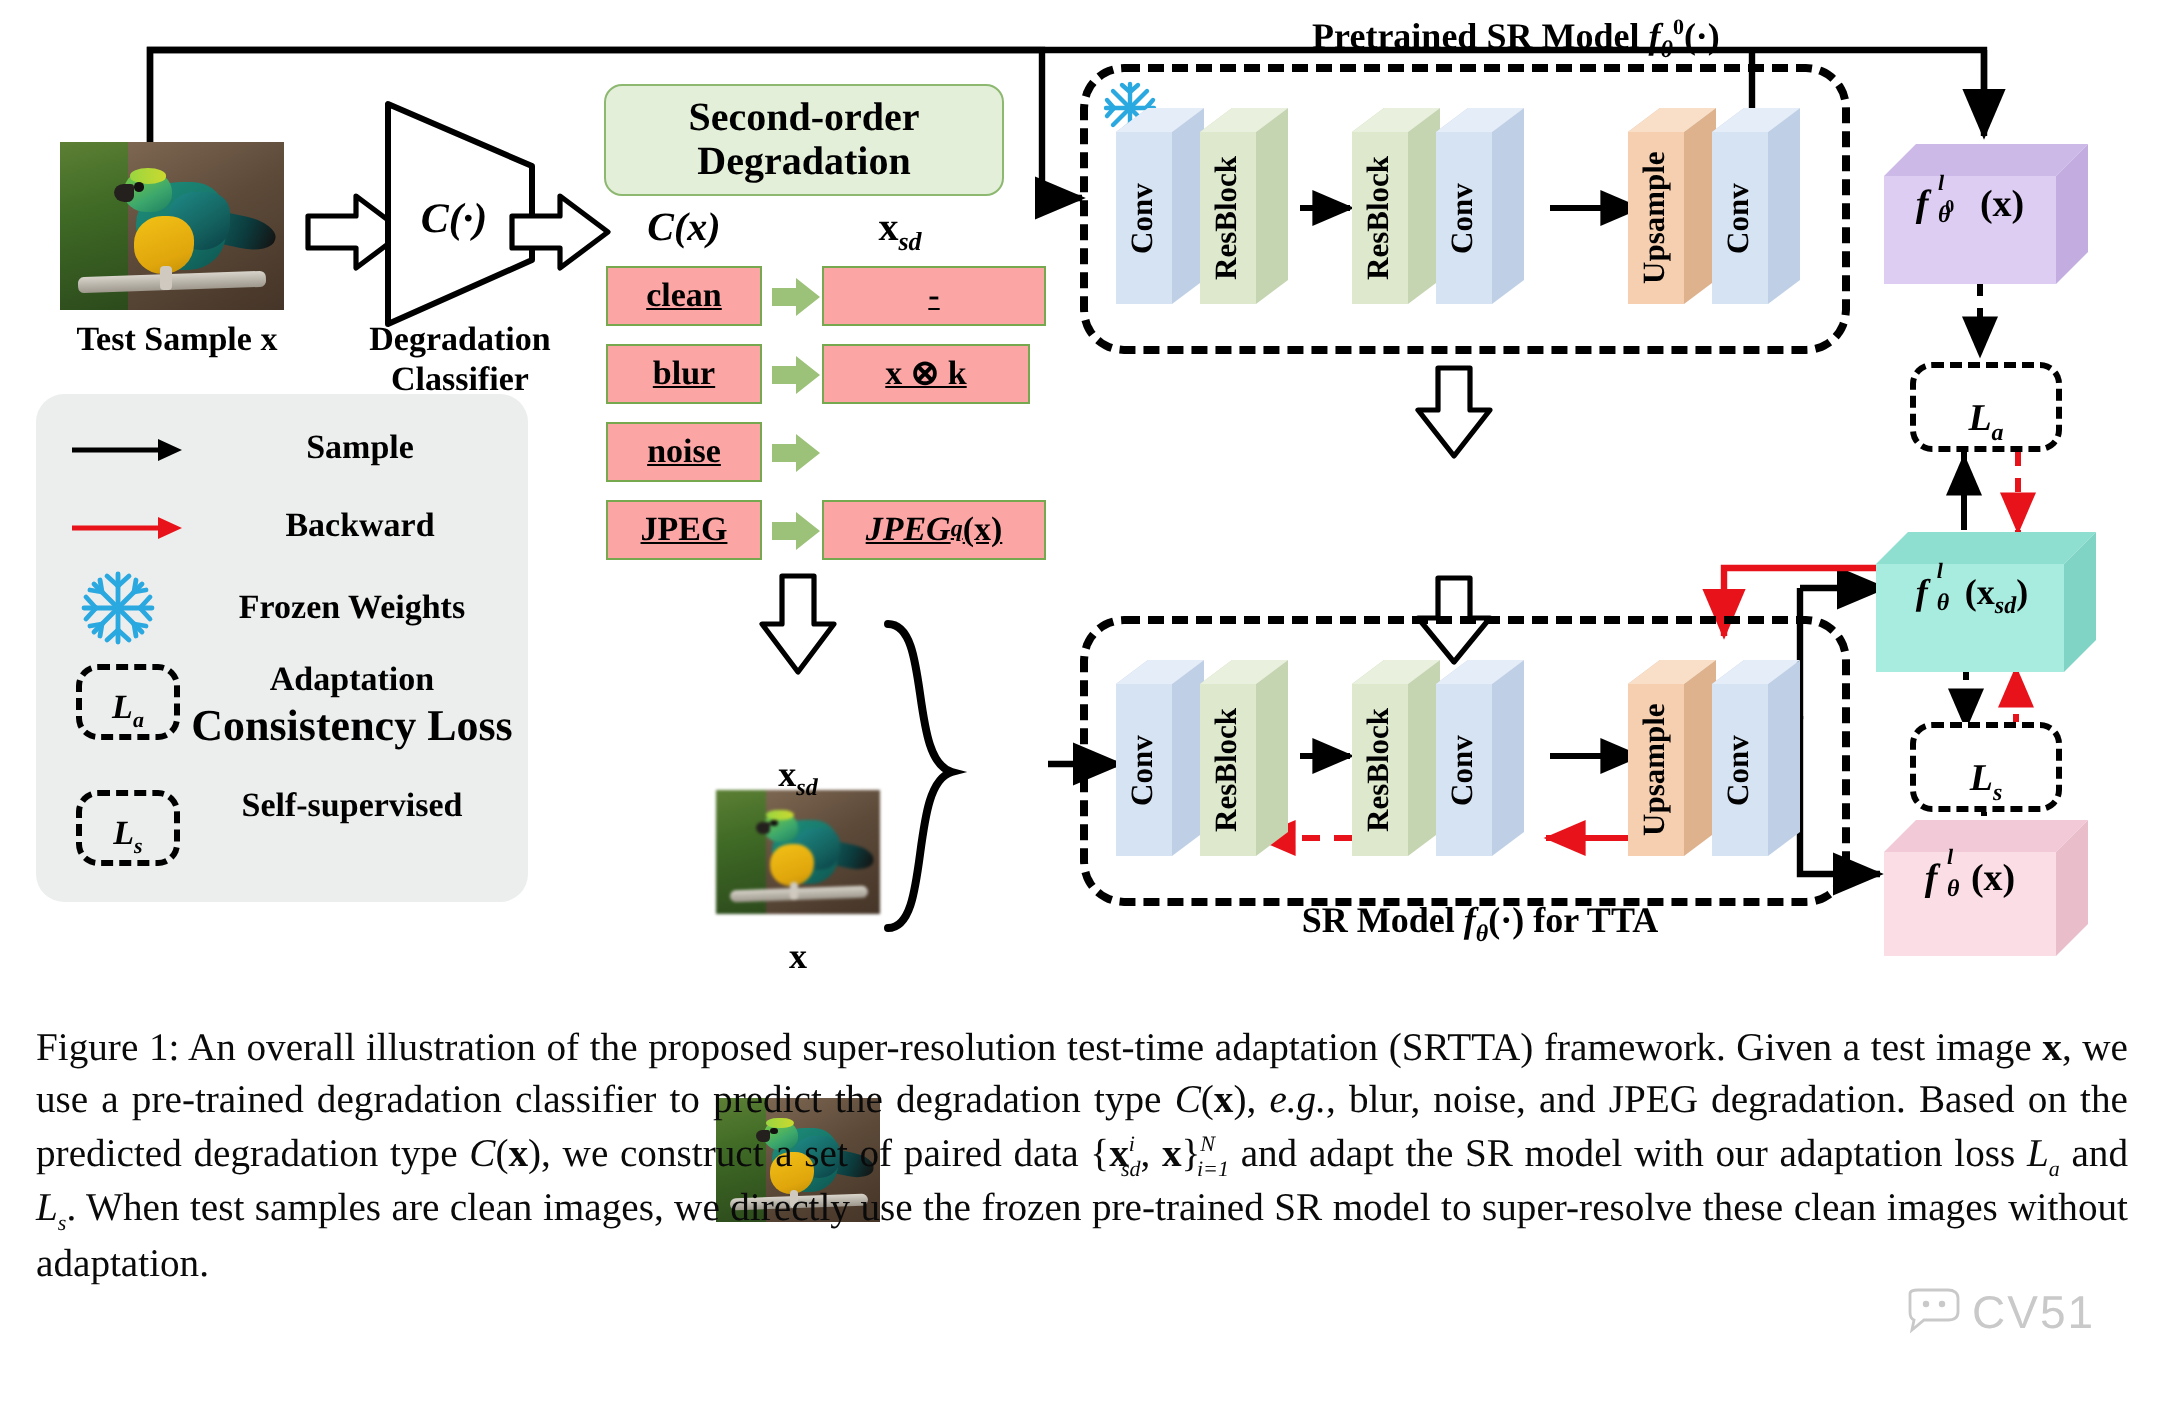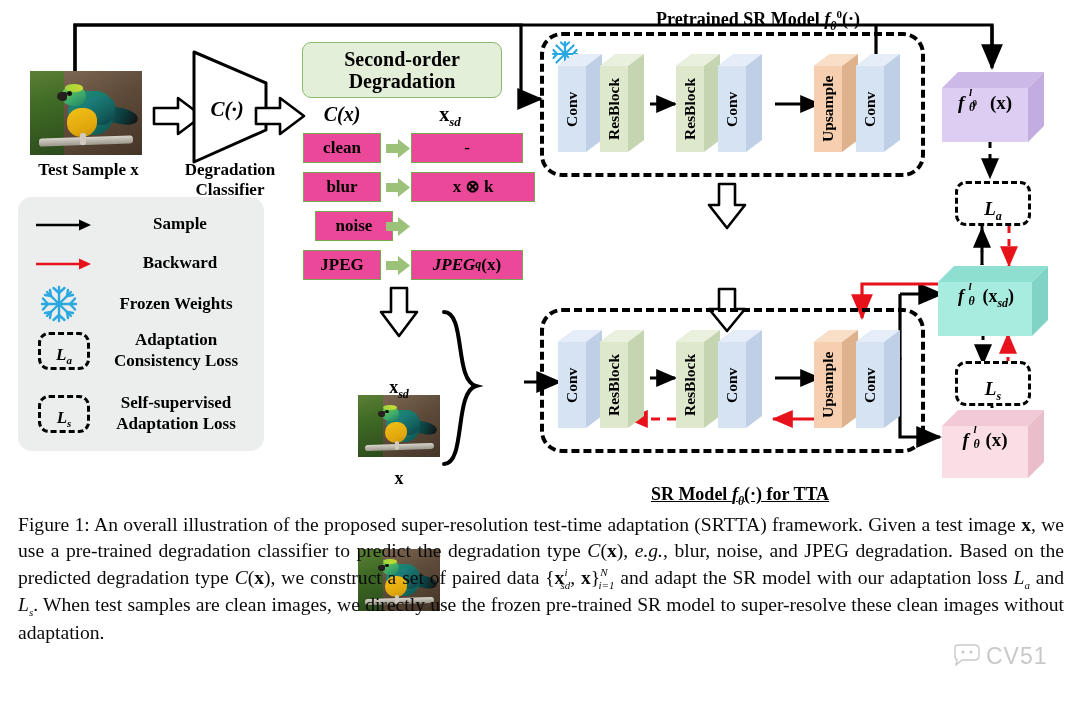--- a/index.html
+++ b/index.html
@@ -43,21 +43,21 @@
      background:linear-gradient(100deg,#12625f 0%,#0c3b3d 55%,#141211 100%);
      border-radius:10% 48% 48% 10%; transform:rotate(12deg); }
   .bird .leg { position:absolute; left:45%; bottom:12%; width:5%; height:14%;
      background:#cfc9bf; border-radius:2px; }
 
   
   .panel-green { background:#e3efd9; border:1.6px solid #8cb870; border-radius:9px; }
   .panel-yellow{ background:#fdeec6; border-radius:12px; }
   .legend-box  { background:#eceded; border-radius:14px; }
 
-  .cell-green { border:1.6px solid #76a84f; background:#ec4899; display:flex; align-items:center; justify-content:center; }
+  .cell-green { border:1.6px solid #76a84f; background:#fca5a5; display:flex; align-items:center; justify-content:center;text-decoration:underline; }
 
   
   .dashmodel { border:4px dashed #000; border-radius:22px; background:transparent; }
 
   
   .lossnode { border:3.5px dashed #000; border-radius:11px; background:#fff;
      display:flex; align-items:flex-end; justify-content:center; }
 
   
   #caption { position:absolute; left:18px; top:512px; width:1046px;
@@ -177,23 +177,23 @@
   <div class="abs cell-green lbl" style="left:303px;top:133px;width:78px;height:30px;font-size:17px;">clean</div>
   <svg class="abs" style="left:385px;top:138px;width:26px;height:21px;">
     <path d="M1,6 L13,6 L13,1 L25,10.5 L13,20 L13,15 L1,15 z" fill="#9cc178"></path>
   </svg>
   <div class="abs cell-green lbl" style="left:411px;top:133px;width:112px;height:30px;font-size:17px;">-</div>
 
   <div class="abs cell-green lbl" style="left:303px;top:172px;width:78px;height:30px;font-size:17px;">blur</div>
   <svg class="abs" style="left:385px;top:177px;width:26px;height:21px;">
     <path d="M1,6 L13,6 L13,1 L25,10.5 L13,20 L13,15 L1,15 z" fill="#9cc178"></path>
   </svg>
-  <div class="abs cell-green lbl" style="left:411px;top:172px;width:124px;height:30px;font-size:17px;">x ⊗ k</div>
-
-  <div class="abs cell-green lbl" style="left:303px;top:211px;width:78px;height:30px;font-size:17px;margin-left:12px;">noise</div>
+  <div class="abs cell-green lbl" style="left:411px;top:172px;width:104px;height:30px;font-size:17px;">x ⊗ k</div>
+
+  <div class="abs cell-green lbl" style="left:303px;top:211px;width:78px;height:30px;font-size:17px;">noise</div>
   <svg class="abs" style="left:385px;top:216px;width:26px;height:21px;">
     <path d="M1,6 L13,6 L13,1 L25,10.5 L13,20 L13,15 L1,15 z" fill="#9cc178"></path>
   </svg>
 
   <div class="abs cell-green lbl" style="left:303px;top:250px;width:78px;height:30px;font-size:17px;">JPEG</div>
   <svg class="abs" style="left:385px;top:255px;width:26px;height:21px;">
     <path d="M1,6 L13,6 L13,1 L25,10.5 L13,20 L13,15 L1,15 z" fill="#9cc178"></path>
   </svg>
   <div class="abs cell-green lbl" style="left:411px;top:250px;width:112px;height:30px;font-size:17px;">
     <span class="ital">JPEG</span>
@@ -350,21 +350,21 @@
     <polygon points="344,34 360,22 360,108 344,120" fill="#bfd0e6"></polygon>
   </svg>
 
   <div class="abs" style="left:558px;top:342px;width:28px;height:86px;display:flex;align-items:center;justify-content:center;writing-mode:vertical-rl;transform:rotate(180deg);font-family:'Liberation Serif',serif;font-weight:bold;font-size:15.5px;">Conv</div>
   <div class="abs" style="left:600px;top:342px;width:28px;height:86px;display:flex;align-items:center;justify-content:center;writing-mode:vertical-rl;transform:rotate(180deg);font-family:'Liberation Serif',serif;font-weight:bold;font-size:15.5px;">ResBlock</div>
   <div class="abs" style="left:676px;top:342px;width:28px;height:86px;display:flex;align-items:center;justify-content:center;writing-mode:vertical-rl;transform:rotate(180deg);font-family:'Liberation Serif',serif;font-weight:bold;font-size:15.5px;">ResBlock</div>
   <div class="abs" style="left:718px;top:342px;width:28px;height:86px;display:flex;align-items:center;justify-content:center;writing-mode:vertical-rl;transform:rotate(180deg);font-family:'Liberation Serif',serif;font-weight:bold;font-size:15.5px;">Conv</div>
   <div class="abs" style="left:814px;top:336px;width:28px;height:98px;display:flex;align-items:center;justify-content:center;writing-mode:vertical-rl;transform:rotate(180deg);font-family:'Liberation Serif',serif;font-weight:bold;font-size:15.5px;">Upsample</div>
   <div class="abs" style="left:856px;top:342px;width:28px;height:86px;display:flex;align-items:center;justify-content:center;writing-mode:vertical-rl;transform:rotate(180deg);font-family:'Liberation Serif',serif;font-weight:bold;font-size:15.5px;">Conv</div>
 
-  <div class="abs lbl" style="left:560px;top:484px;width:360px;font-size:18px;text-decoration:underline;">
+  <div class="abs lbl" style="left:560px;top:450px;width:360px;font-size:18px;">
     <span>SR Model </span><span class="ital">f</span><span class="ital" style="font-size:12px;vertical-align:sub;">θ</span><span>(·) for TTA</span>
   </div>
 
   <svg class="abs" style="left:940px;top:66px;width:106px;height:80px;">
     <polygon points="2,22 18,6 104,6 88,22" fill="#cdb9e8"></polygon>
     <polygon points="88,22 104,6 104,60 88,76" fill="#c2ace0"></polygon>
     <rect x="2" y="22" width="86" height="54" fill="#ddcdf2"></rect>
   </svg>
   <div class="abs lbl" style="left:942px;top:92px;width:86px;font-size:19px;">
     <span style="position:relative;">
@@ -448,29 +448,28 @@
     </g>
   </svg>
   <div class="abs lbl" style="left:92px;top:294px;width:168px;font-size:17px;">Frozen Weights</div>
 
   <div class="abs lossnode" style="left:38px;top:332px;width:52px;height:38px;border-width:3px;background:transparent;">
     <span class="lbl" style="font-size:17px;">
       <span class="ital">L</span><span class="ital" style="font-size:11px;vertical-align:sub;">a</span>
     </span>
   </div>
   <div class="abs lbl" style="left:96px;top:330px;width:160px;font-size:17px;">Adaptation</div>
-  <div class="abs lbl" style="left:92px;top:351px;width:168px;font-size:17px;">Consistency Loss</div>
+  <div class="abs lbl" style="left:92px;top:351px;width:168px;font-size:22px;">Consistency Loss</div>
 
   <div class="abs lossnode" style="left:38px;top:395px;width:52px;height:38px;border-width:3px;background:transparent;">
     <span class="lbl" style="font-size:17px;">
       <span class="ital">L</span><span class="ital" style="font-size:11px;vertical-align:sub;">s</span>
     </span>
   </div>
   <div class="abs lbl" style="left:96px;top:393px;width:160px;font-size:17px;">Self-supervised</div>
-  <div class="abs lbl" style="left:92px;top:414px;width:168px;font-size:17px;">Adaptation Loss</div>
 
 </div>
 
 <div id="caption">
   <span>Figure 1:</span>
   An overall illustration of the proposed super-resolution test-time adaptation (SRTTA)
   framework. Given a test image <b>x</b>, we use a pre-trained degradation classifier to predict the degradation
   type <span class="math">C</span>(<b>x</b>), <span class="math">e.g.</span>, blur, noise, and JPEG degradation. Based on the predicted degradation type <span class="math">C</span>(<b>x</b>),
   we construct a set of paired data {<b>x</b><sup style="font-size:11px;font-style:italic;">i</sup><sub style="font-size:11px;font-style:italic;margin-left:-7px;">sd</sub>, <b>x</b>}<sup style="font-size:11px;font-style:italic;">N</sup><sub style="font-size:11px;font-style:italic;margin-left:-9px;">i=1</sub> and adapt the SR model with our adaptation loss <span class="math">L</span><sub style="font-size:11px;font-style:italic;">a</sub>
   and <span class="math">L</span><sub style="font-size:11px;font-style:italic;">s</sub>. When test samples are clean images, we directly use the frozen pre-trained SR model to

